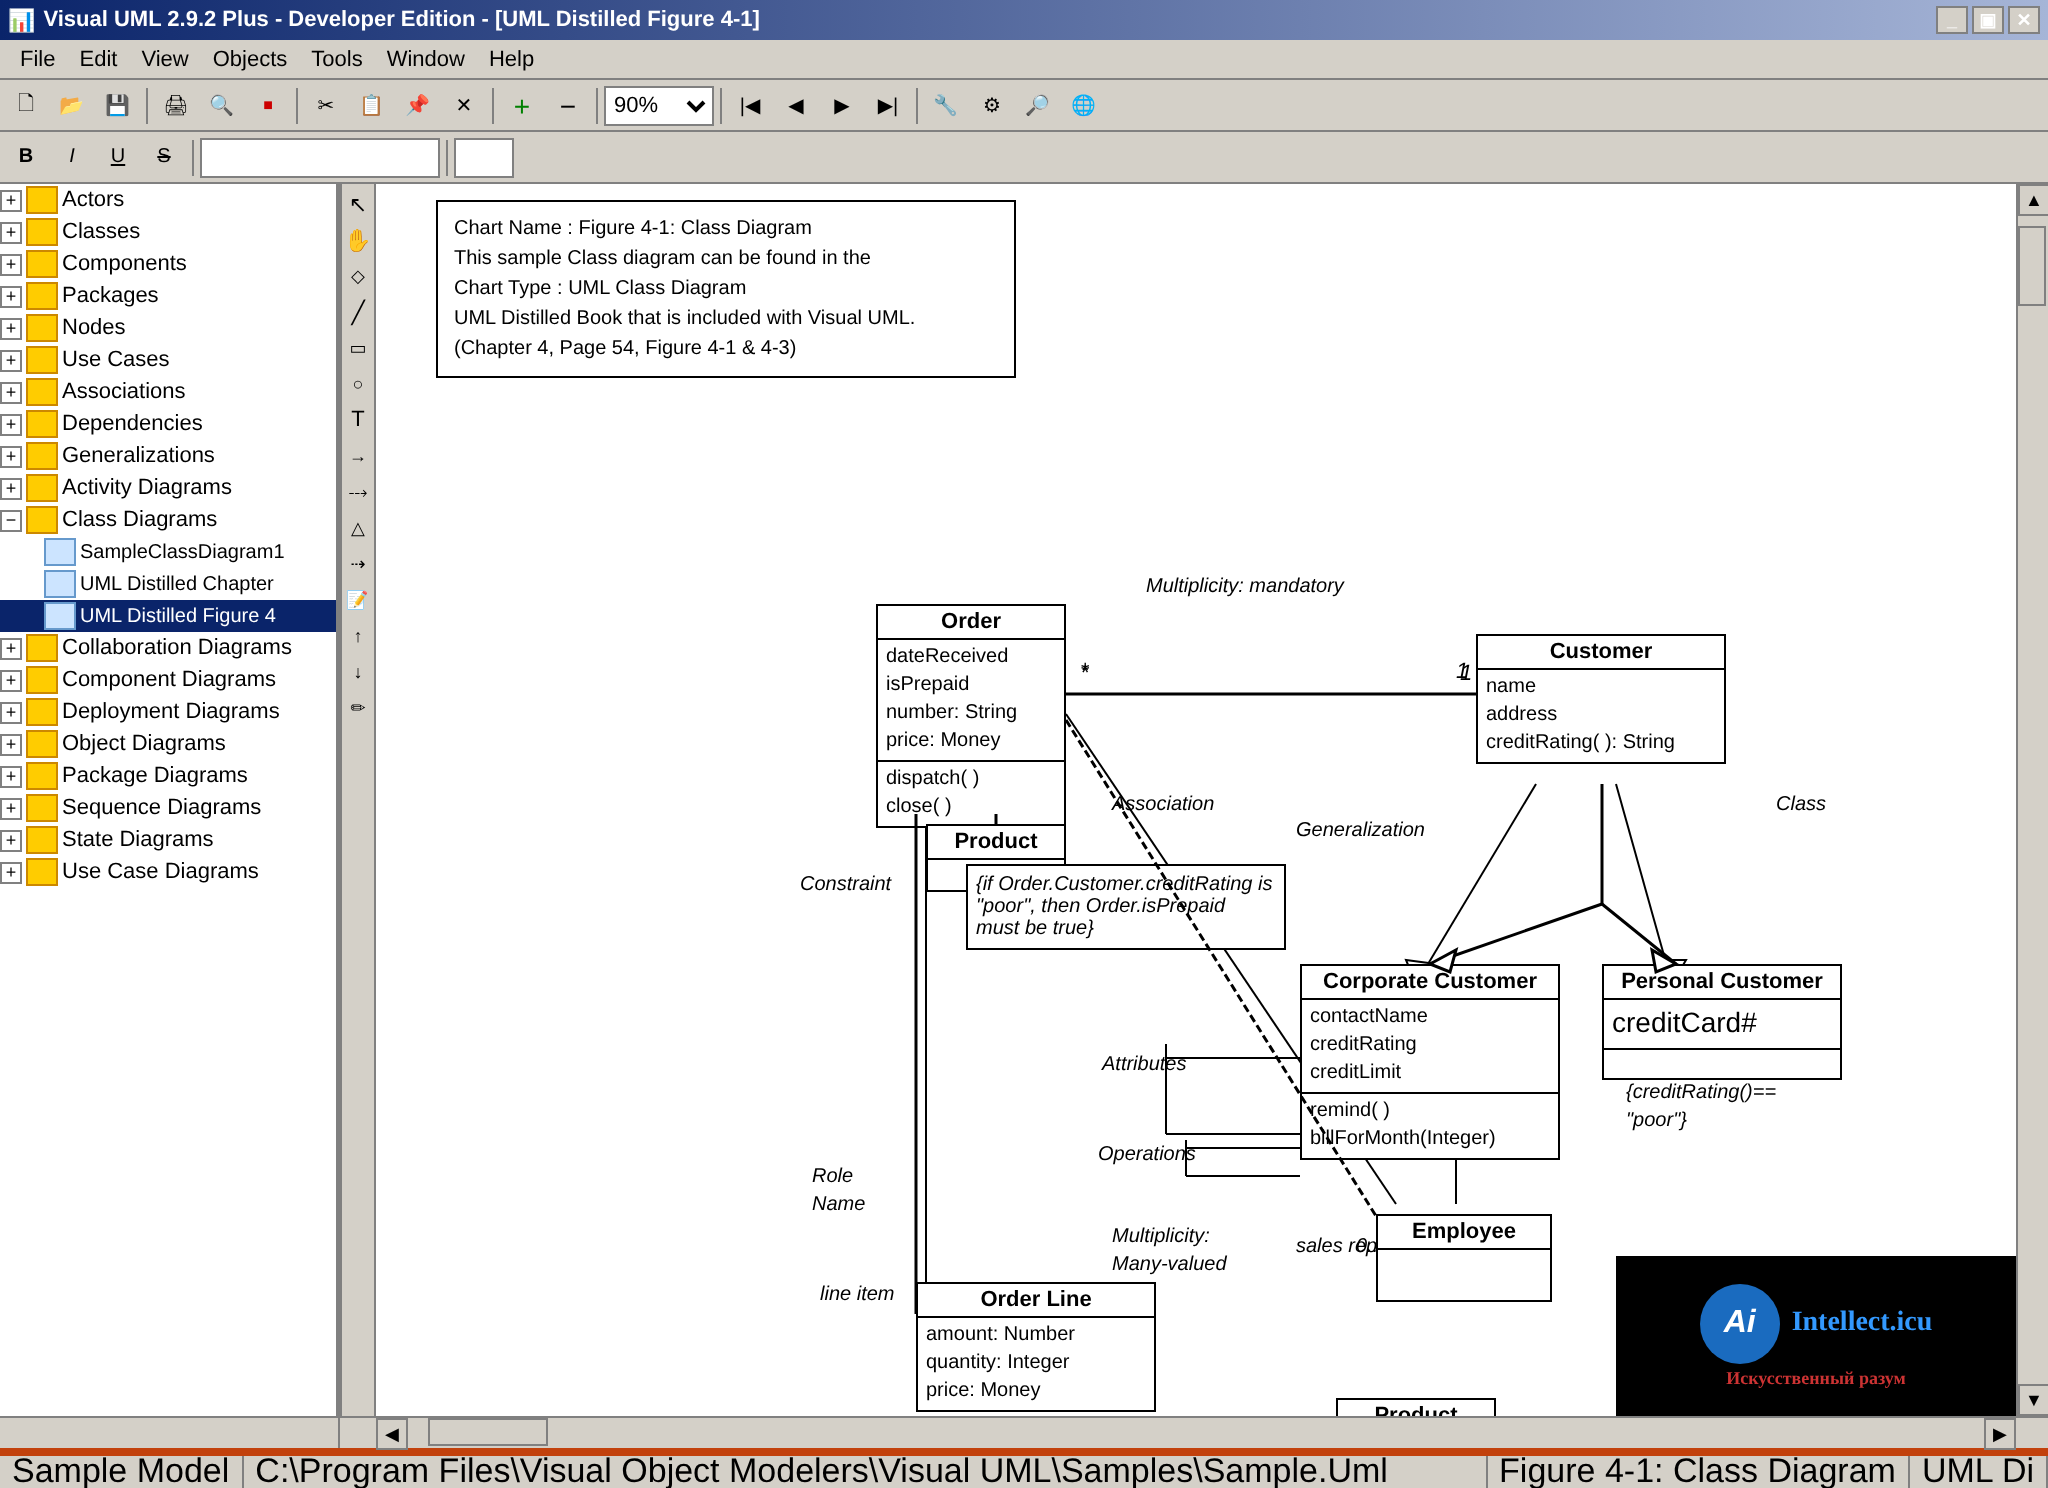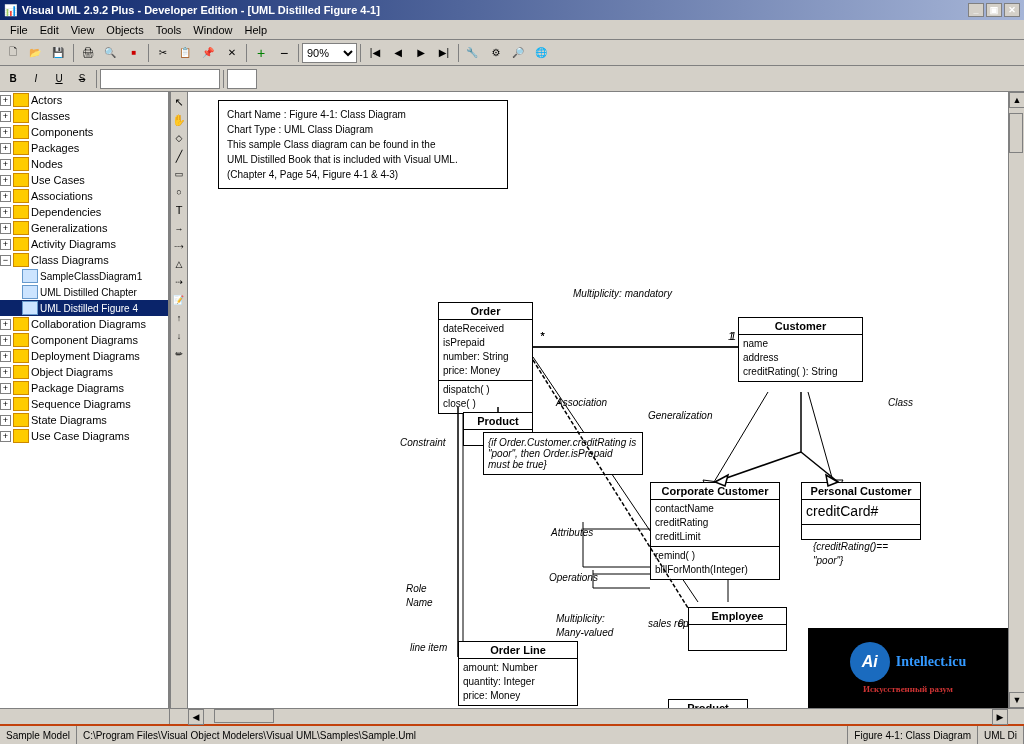--- a/index.html
+++ b/index.html
@@ -452,22 +452,22 @@
       <line x1="275" y1="570" x2="280" y2="570" stroke="black" stroke-width="1"></line>
 
       <line x1="390" y1="625" x2="480" y2="625" stroke="black" stroke-width="1"></line>
 
       <line x1="540" y1="480" x2="540" y2="510" stroke="black" stroke-width="1"></line>
       <line x1="345" y1="265" x2="510" y2="510" stroke="black" stroke-width="1"></line>
     </svg>
 
     <div class="info-box" style="position:absolute; top:8px; left:30px; width:290px; background:white; border:1px solid black; padding:6px 8px; font-size:10px; line-height:1.5; z-index:2;">
       <div>Chart Name : Figure 4-1: Class Diagram</div>
+      <div>This sample Class diagram can be found in the</div>
       <div>Chart Type : UML Class Diagram</div>
-      <div>This sample Class diagram can be found in the</div>
       <div>UML Distilled Book that is included with Visual UML.</div>
       <div>(Chapter 4, Page 54, Figure 4-1 &amp; 4-3)</div>
     </div>
 
     <div class="uml-class" style="position:absolute; left:250px; top:210px; width:95px; z-index:2;">
       <div class="uml-class-header">Order</div>
       <div class="uml-class-body" style="font-size:10px; padding:2px 4px; line-height:1.4;">
         <div>dateReceived</div>
         <div>isPrepaid</div>
         <div>number: String</div>
@@ -507,21 +507,21 @@
     </div>
 
     <div class="uml-class" style="position:absolute; left:613px; top:390px; width:120px; z-index:2;">
       <div class="uml-class-header">Personal Customer</div>
       <div class="uml-class-body" style="font-size:14px; padding:2px 4px; line-height:1.4;">
         <div>creditCard#</div>
       </div>
       <div class="uml-class-section" style="font-size:10px; padding:2px 4px; height:15px;"></div>
     </div>
 
-    <div class="uml-class" style="position:absolute; left:500px; top:515px; width:99px; z-index:2;">
+    <div class="uml-class" style="position:absolute; left:500px; top:515px; width:88px; z-index:2;">
       <div class="uml-class-header">Employee</div>
       <div class="uml-class-body" style="height:25px;"></div>
     </div>
 
     <div class="uml-class" style="position:absolute; left:270px; top:549px; width:120px; z-index:2;">
       <div class="uml-class-header">Order Line</div>
       <div class="uml-class-body" style="font-size:10px; padding:2px 4px; line-height:1.4;">
         <div>amount: Number</div>
         <div>quantity: Integer</div>
         <div>price: Money</div>
@@ -627,21 +627,21 @@
   <div style="flex:1; display:flex;">
     <div class="scroll-btn">◀</div>
     <div style="flex:1; background:#d4d0c8; position:relative;">
       <div style="width:60px; height:14px; background:#d4d0c8; border:1px solid #808080; position:absolute; left:10px; top:0;"></div>
     </div>
     <div class="scroll-btn">▶</div>
   </div>
   <div style="width:16px;"></div>
 </div>
 
-<div id="status-bar" style="height:20px; background:#d4d0c8; border-top:2px solid #c2410c; display:flex; align-items:center; font-size:10px;">
+<div id="status-bar" style="height:20px; background:#d4d0c8; border-top:4px solid #c2410c; display:flex; align-items:center; font-size:17px;">
   <div class="status-segment">
     <span>Sample Model</span>
   </div>
   <div class="status-segment" style="flex:1;">
     <span>C:\Program Files\Visual Object Modelers\Visual UML\Samples\Sample.Uml</span>
   </div>
   <div class="status-segment">
     <span>Figure 4-1: Class Diagram</span>
   </div>
   <div class="status-segment">

